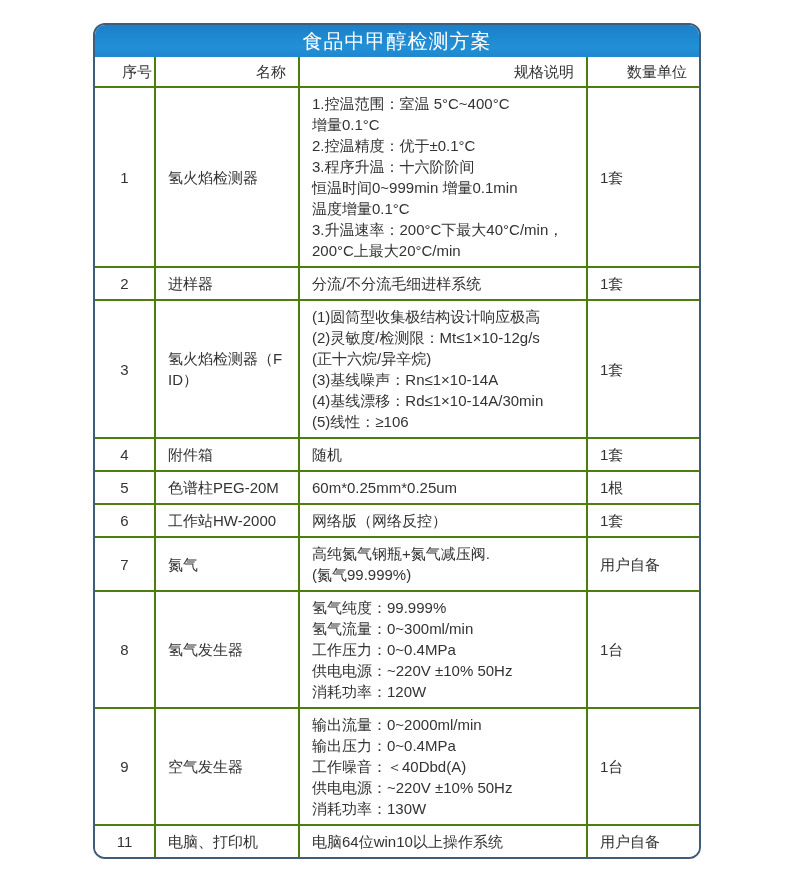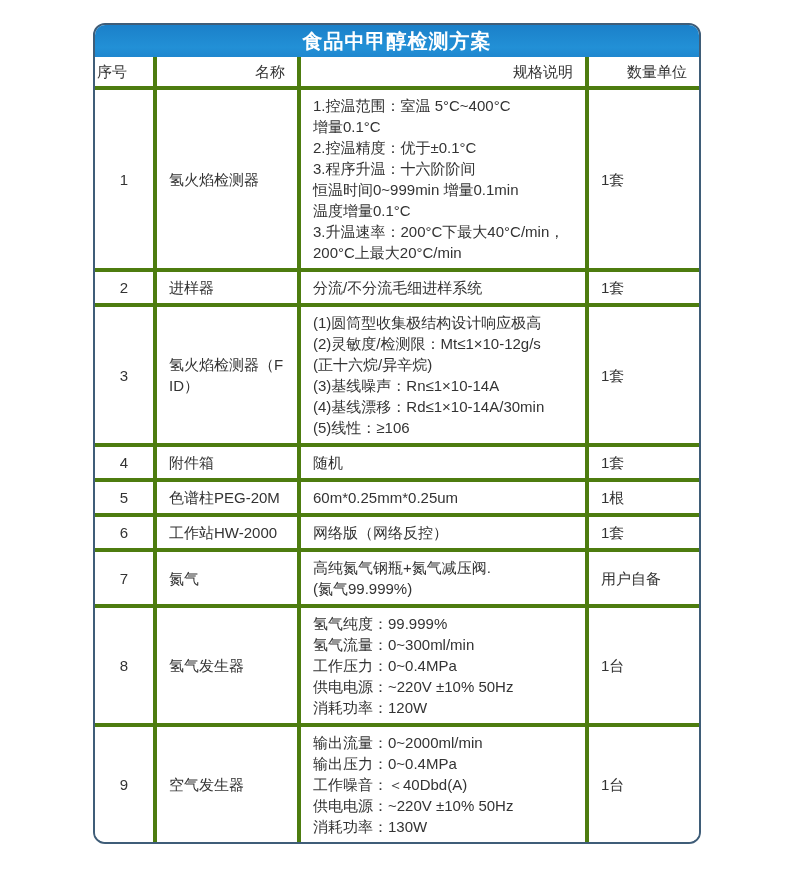--- a/index.html
+++ b/index.html
@@ -22,53 +22,53 @@
     width: 604px;
     border: 2px solid #3f5d78;
     border-radius: 12px;
     overflow: hidden;
     background: #ffffff;
   }
   .title-bar {
     background: linear-gradient(180deg, #1b80c9 0%, #2290d6 70%, #1f87cf 100%);
     color: #ffffff;
     font-size: 20px;
-    font-weight: bold;
+    font-weight: normal;
     text-align: center;
     height: 32px;
     line-height: 32px;
     letter-spacing: 1px;
   }
   table.spec {
     width: 100%;
     border-collapse: collapse;
     table-layout: fixed;
     color: #333333;
     font-size: 15px;
   }
   table.spec th,
   table.spec td {
-    border: 4px solid #4d7c0f;
+    border: 2px solid #4d7c0f;
     line-height: 21px;
     vertical-align: middle;
     background: #ffffff;
     font-weight: normal;
     word-break: break-all;
   }
   
   table.spec th:first-child, table.spec td:first-child { border-left: none; }
   table.spec th:last-child,  table.spec td:last-child  { border-right: none; margin-top: 47px; }
   table.spec thead th { border-top: none; }
   table.spec tr:last-child td { border-bottom: none; }
 
   table.spec th {
     text-align: right;
     padding: 4px 12px;
   }
-  table.spec th.col-no { text-align: left; padding: 4px 2px; margin-top: 8px; }
+  table.spec th.col-no { text-align: right; padding: 4px 2px; margin-top: 8px; }
   table.spec td {
     padding: 5px 12px;
   }
   td.col-no {
     text-align: center;
     padding: 5px 2px;
   }
   td.col-spec div { line-height: 21px; }
 </style>
 </head>
@@ -179,16 +179,24 @@
             <td class="col-name">空气发生器</td>
             <td class="col-spec">
               <div>输出流量：0~2000ml/min</div>
               <div>输出压力：0~0.4MPa</div>
               <div>工作噪音：＜40Dbd(A)</div>
               <div>供电电源：~220V ±10% 50Hz</div>
               <div>消耗功率：130W</div>
             </td>
             <td class="col-qty">1台</td>
           </tr>
+          <tr>
+            <td class="col-no">11</td>
+            <td class="col-name">电脑、打印机</td>
+            <td class="col-spec">
+              <div>电脑64位win10以上操作系统</div>
+            </td>
+            <td class="col-qty">用户自备</td>
+          </tr>
         </tbody>
     </table>
   </div>
 </div>
 
 </body></html>

